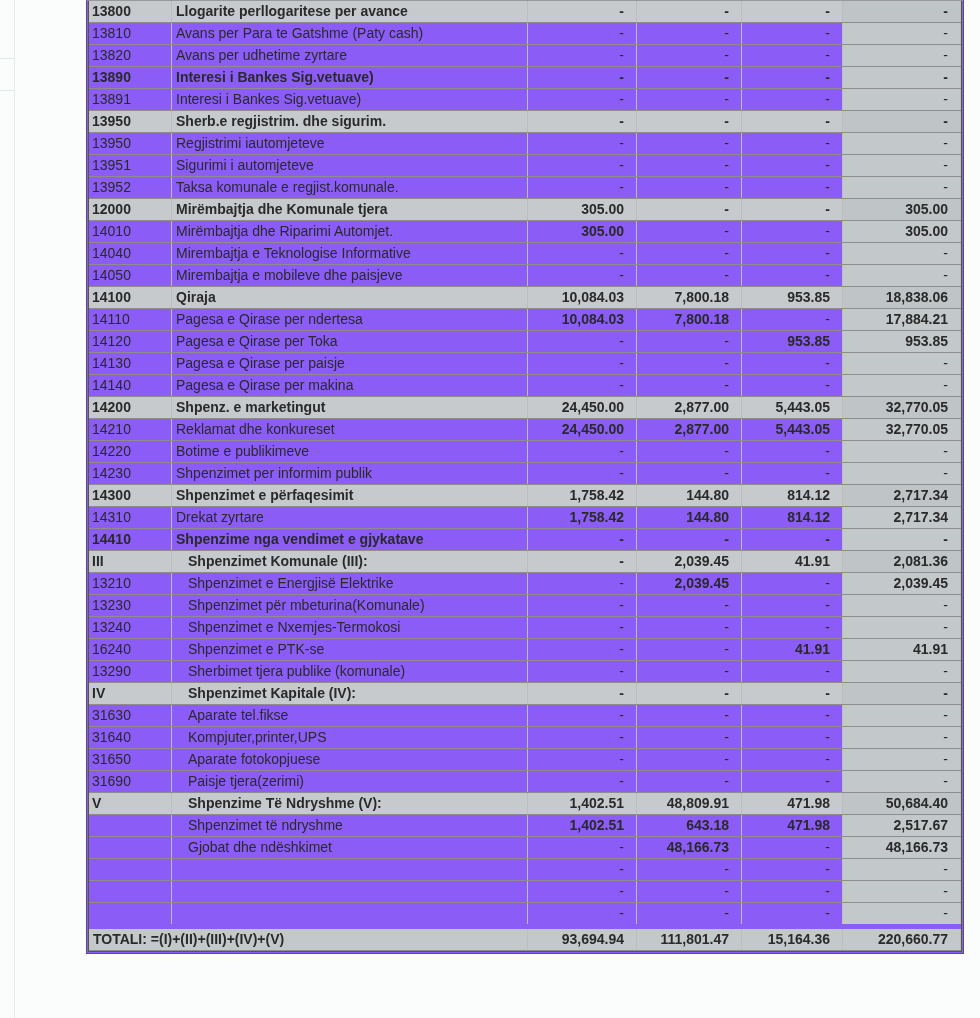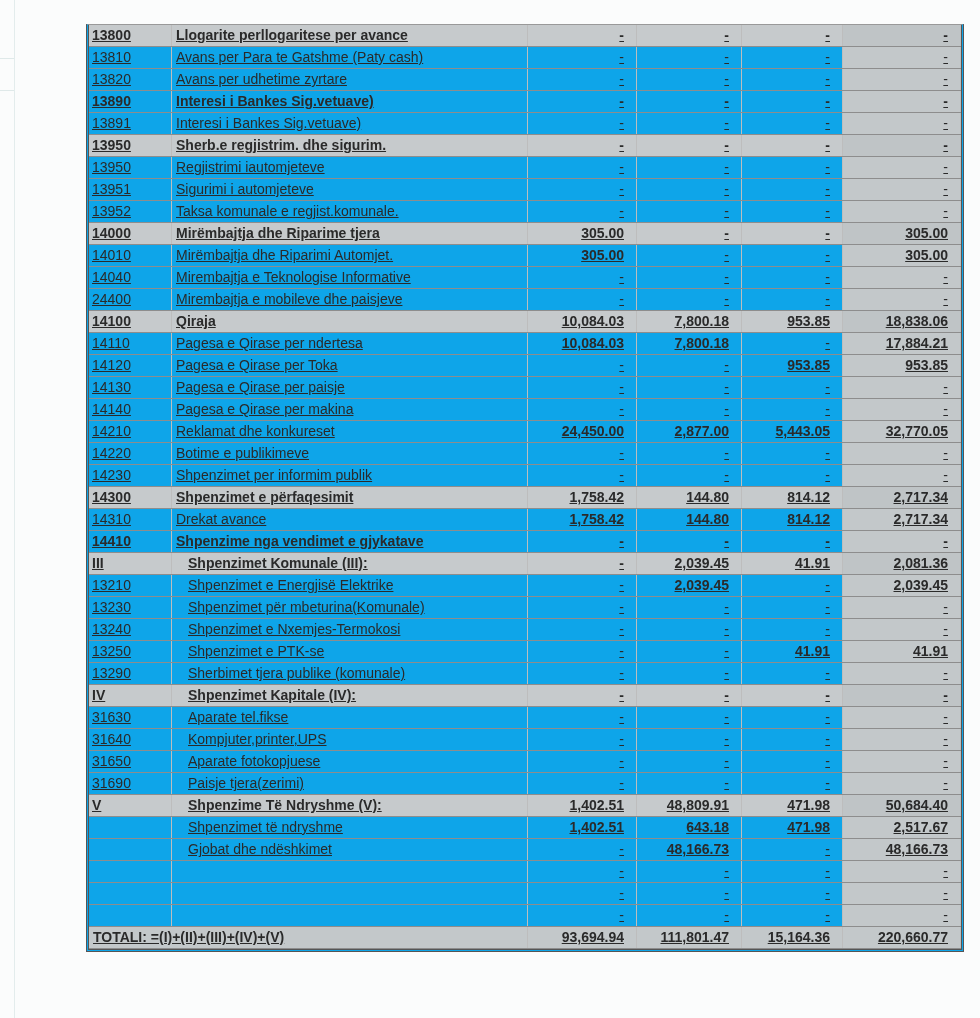--- a/index.html
+++ b/index.html
@@ -3,39 +3,39 @@
 <meta charset="utf-8">
 <style>
   html, body { margin: 0; padding: 0; }
   body {
     width: 980px; height: 1018px; background: #fbfcfc; position: relative; overflow: hidden;
     font-family: "Liberation Sans", sans-serif; color: #2a2a2a;
   }
   .bg-grid { position: absolute; left: 0; top: 0; width: 14px; height: 1018px; border-right: 1px solid #e3ecec; }
   .bg-line { position: absolute; left: 0; width: 14px; border-top: 1px solid #dfe9e9; }
   .sheet {
-    position: absolute; left: 86px; top: 24px; width: 872px;
-    border: 3px double #555; border-top: 1px solid #999; background: #0ea5e9; text-decoration: underline;
+    position: absolute; left: 86px; top: 0; width: 872px;
+    border: 3px double #555; border-top: 1px solid #999; background: #8b5cf6;
   }
   table { border-collapse: collapse; width: 100%; table-layout: fixed; font-size: 14px; }
   td { height: 21px; padding: 0 4px; border-bottom: 1px solid #8d8d8d; border-right: 1px solid #bdbdbd; white-space: nowrap; overflow: hidden; line-height: 21px; }
   td.code { width: 75px; padding-left: 3px; }
   td.desc { width: 347px; }
   td.num { text-align: right; padding-right: 12px; }
   td.c1 { width: 92px; }
   td.c2 { width: 88px; }
   td.c3 { width: 84px; }
   td.tot { background: #c3c8ca; border-left: 1px solid #777; }
   tr.hdr td { background: #c6cacc; font-weight: bold; }
   tr.hdr td.tot { background: #bfc4c6; }
   tr.bold td { font-weight: bold; margin-top: 6px; }
   tr.bold td.code, tr.bold td.desc { font-weight: bold; }
   td.num.b { font-weight: bold; }
   .indent { padding-left: 16px; margin-top: 11px; }
-  tr.total td { background: #c3c8ca; font-weight: bold; border-top: 1px solid #8b5cf6; }
+  tr.total td { background: #c3c8ca; font-weight: bold; border-top: 5px solid #8b5cf6; }
 </style>
 </head>
 <body>
 
 <div class="bg-grid"></div>
 <div class="bg-line" style="top:58px"></div>
 <div class="bg-line" style="top:90px"></div>
 
 <div class="sheet">
   <table>
@@ -106,22 +106,22 @@
         </tr>
         <tr class="">
           <td class="code">13952</td>
           <td class="desc">Taksa komunale e regjist.komunale.</td>
           <td class="num c1">-</td>
           <td class="num c2">-</td>
           <td class="num c3">-</td>
           <td class="num tot">-</td>
         </tr>
         <tr class="hdr">
-          <td class="code">14000</td>
-          <td class="desc">Mirëmbajtja dhe Riparime tjera</td>
+          <td class="code">12000</td>
+          <td class="desc">Mirëmbajtja dhe Komunale tjera</td>
           <td class="num c1">305.00</td>
           <td class="num c2">-</td>
           <td class="num c3">-</td>
           <td class="num tot">305.00</td>
         </tr>
         <tr class="">
           <td class="code">14010</td>
           <td class="desc">Mirëmbajtja  dhe Riparimi  Automjet.</td>
           <td class="num c1 b">305.00</td>
           <td class="num c2">-</td>
@@ -130,21 +130,21 @@
         </tr>
         <tr class="">
           <td class="code">14040</td>
           <td class="desc">Mirembajtja e Teknologise Informative</td>
           <td class="num c1">-</td>
           <td class="num c2">-</td>
           <td class="num c3">-</td>
           <td class="num tot">-</td>
         </tr>
         <tr class="">
-          <td class="code">24400</td>
+          <td class="code">14050</td>
           <td class="desc">Mirembajtja e mobileve dhe paisjeve</td>
           <td class="num c1">-</td>
           <td class="num c2">-</td>
           <td class="num c3">-</td>
           <td class="num tot">-</td>
         </tr>
         <tr class="hdr">
           <td class="code">14100</td>
           <td class="desc">Qiraja</td>
           <td class="num c1">10,084.03</td>
@@ -177,20 +177,28 @@
           <td class="num tot">-</td>
         </tr>
         <tr class="">
           <td class="code">14140</td>
           <td class="desc">Pagesa e Qirase per makina</td>
           <td class="num c1">-</td>
           <td class="num c2">-</td>
           <td class="num c3">-</td>
           <td class="num tot">-</td>
         </tr>
+        <tr class="hdr">
+          <td class="code">14200</td>
+          <td class="desc">Shpenz. e marketingut</td>
+          <td class="num c1">24,450.00</td>
+          <td class="num c2">2,877.00</td>
+          <td class="num c3">5,443.05</td>
+          <td class="num tot">32,770.05</td>
+        </tr>
         <tr class="">
           <td class="code">14210</td>
           <td class="desc">Reklamat dhe konkureset</td>
           <td class="num c1 b">24,450.00</td>
           <td class="num c2 b">2,877.00</td>
           <td class="num c3 b">5,443.05</td>
           <td class="num tot b">32,770.05</td>
         </tr>
         <tr class="">
           <td class="code">14220</td>
@@ -211,21 +219,21 @@
         <tr class="hdr">
           <td class="code">14300</td>
           <td class="desc">Shpenzimet e përfaqesimit</td>
           <td class="num c1">1,758.42</td>
           <td class="num c2">144.80</td>
           <td class="num c3">814.12</td>
           <td class="num tot">2,717.34</td>
         </tr>
         <tr class="">
           <td class="code">14310</td>
-          <td class="desc">Drekat avance</td>
+          <td class="desc">Drekat zyrtare</td>
           <td class="num c1 b">1,758.42</td>
           <td class="num c2 b">144.80</td>
           <td class="num c3 b">814.12</td>
           <td class="num tot b">2,717.34</td>
         </tr>
         <tr class="bold">
           <td class="code">14410</td>
           <td class="desc">Shpenzime nga vendimet e gjykatave</td>
           <td class="num c1">-</td>
           <td class="num c2">-</td>
@@ -258,21 +266,21 @@
         </tr>
         <tr class="">
           <td class="code">13240</td>
           <td class="desc indent">Shpenzimet e Nxemjes-Termokosi</td>
           <td class="num c1">-</td>
           <td class="num c2">-</td>
           <td class="num c3">-</td>
           <td class="num tot">-</td>
         </tr>
         <tr class="">
-          <td class="code">13250</td>
+          <td class="code">16240</td>
           <td class="desc indent">Shpenzimet e PTK-se</td>
           <td class="num c1">-</td>
           <td class="num c2">-</td>
           <td class="num c3 b">41.91</td>
           <td class="num tot b">41.91</td>
         </tr>
         <tr class="">
           <td class="code">13290</td>
           <td class="desc indent">Sherbimet tjera publike (komunale)</td>
           <td class="num c1">-</td>

